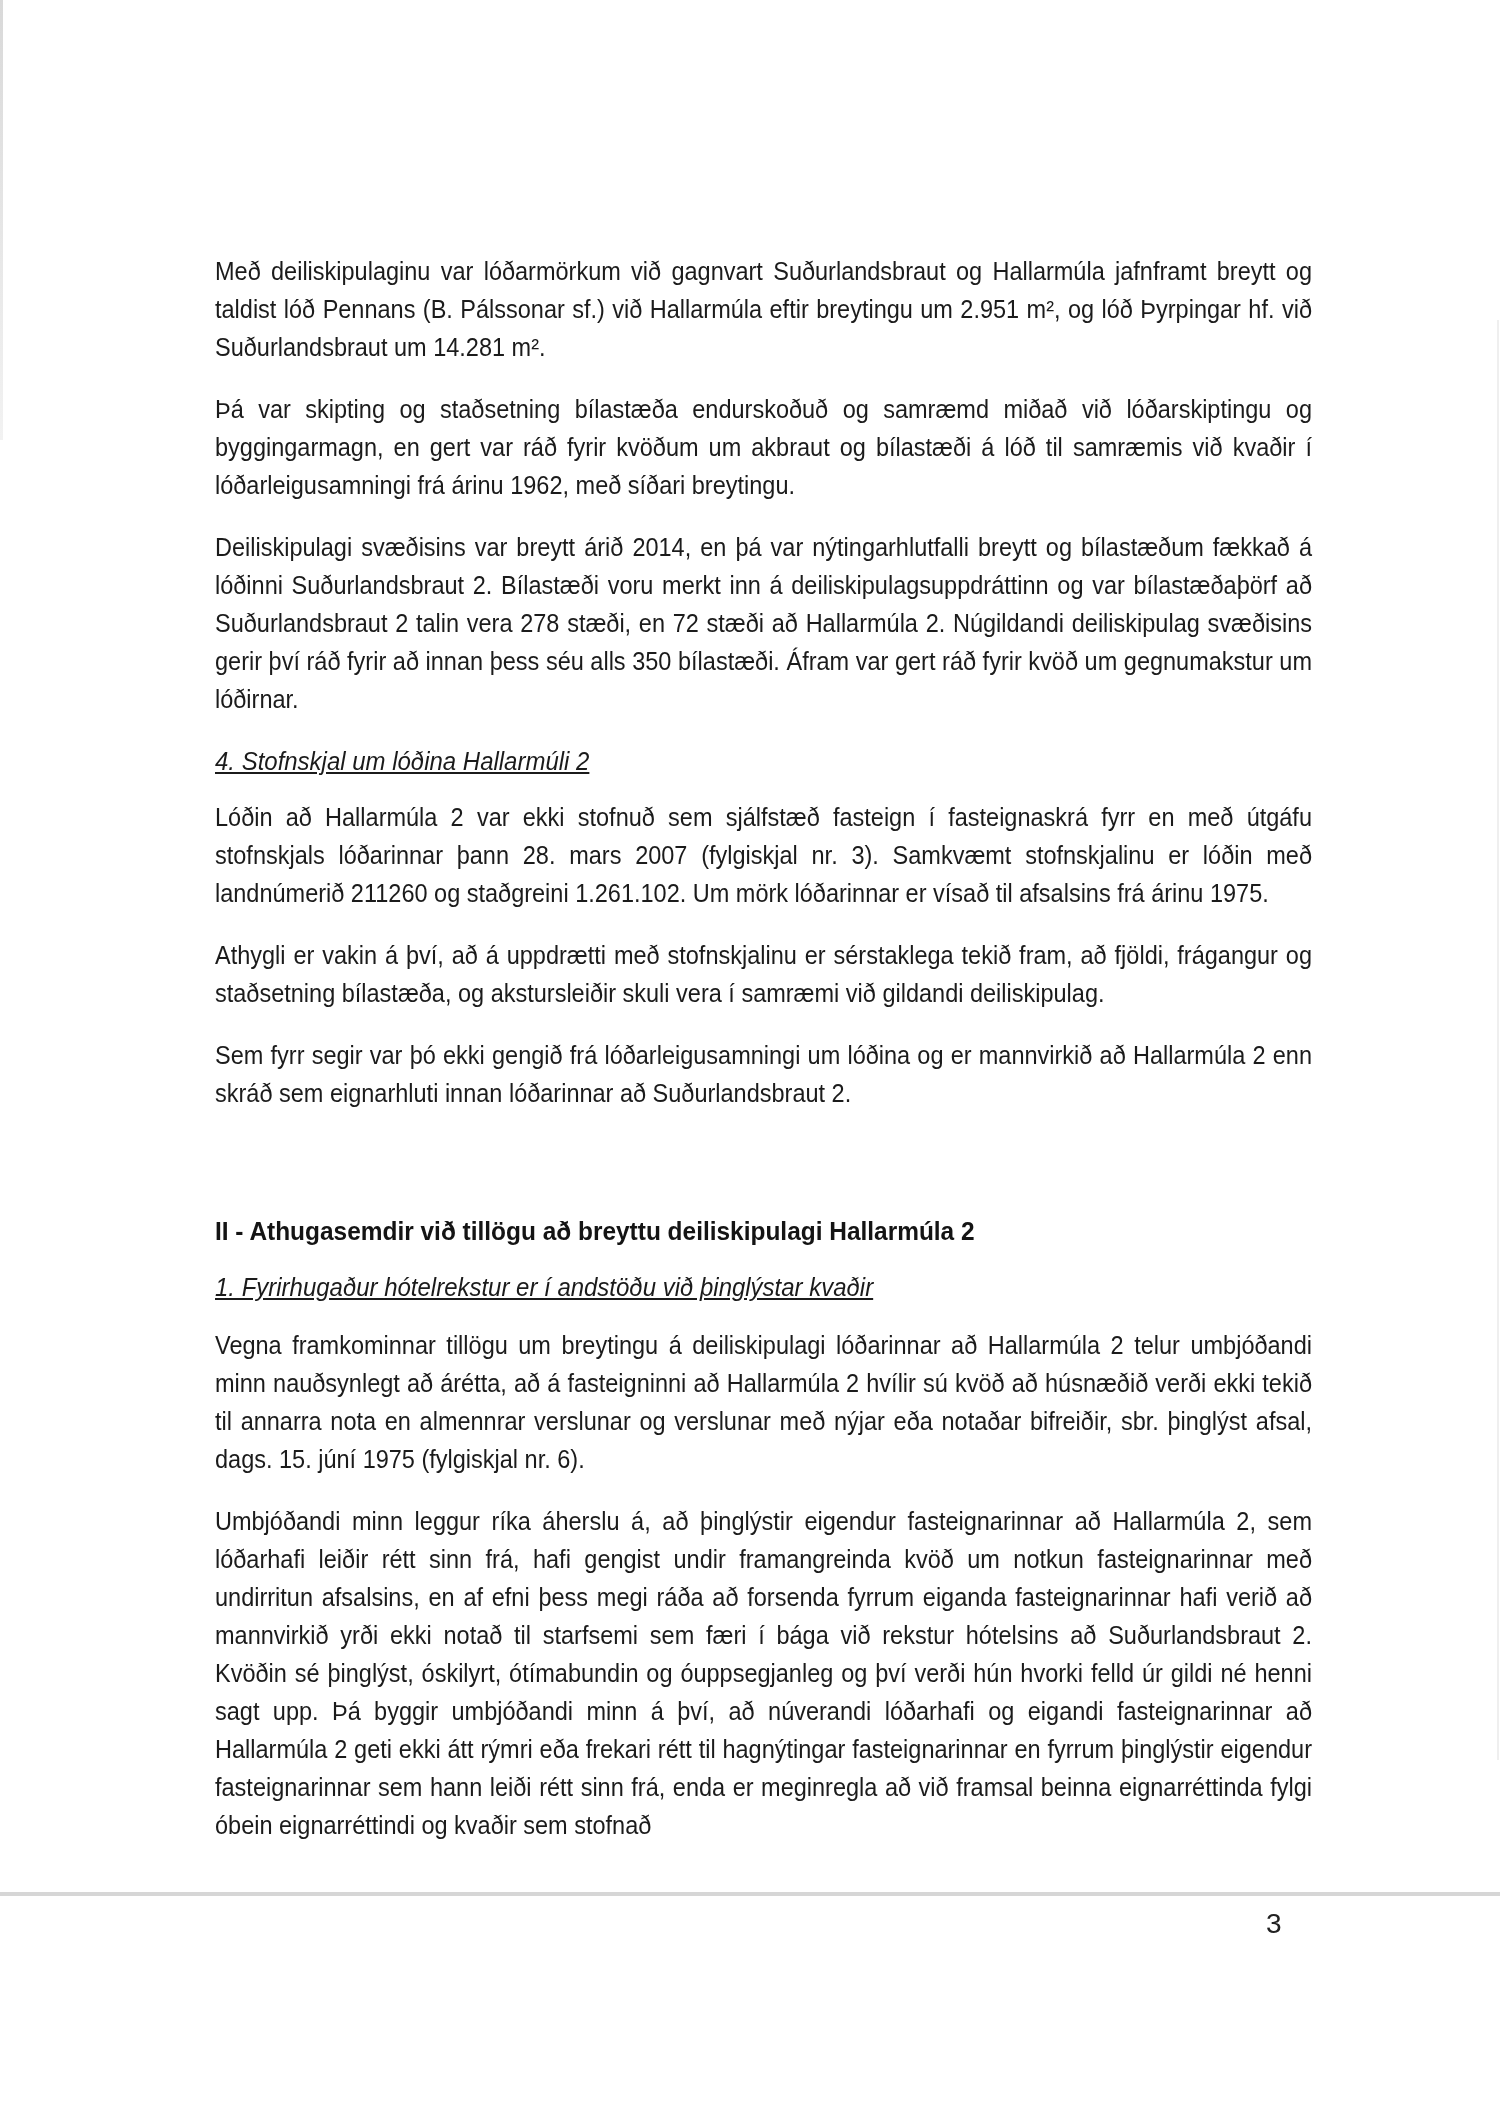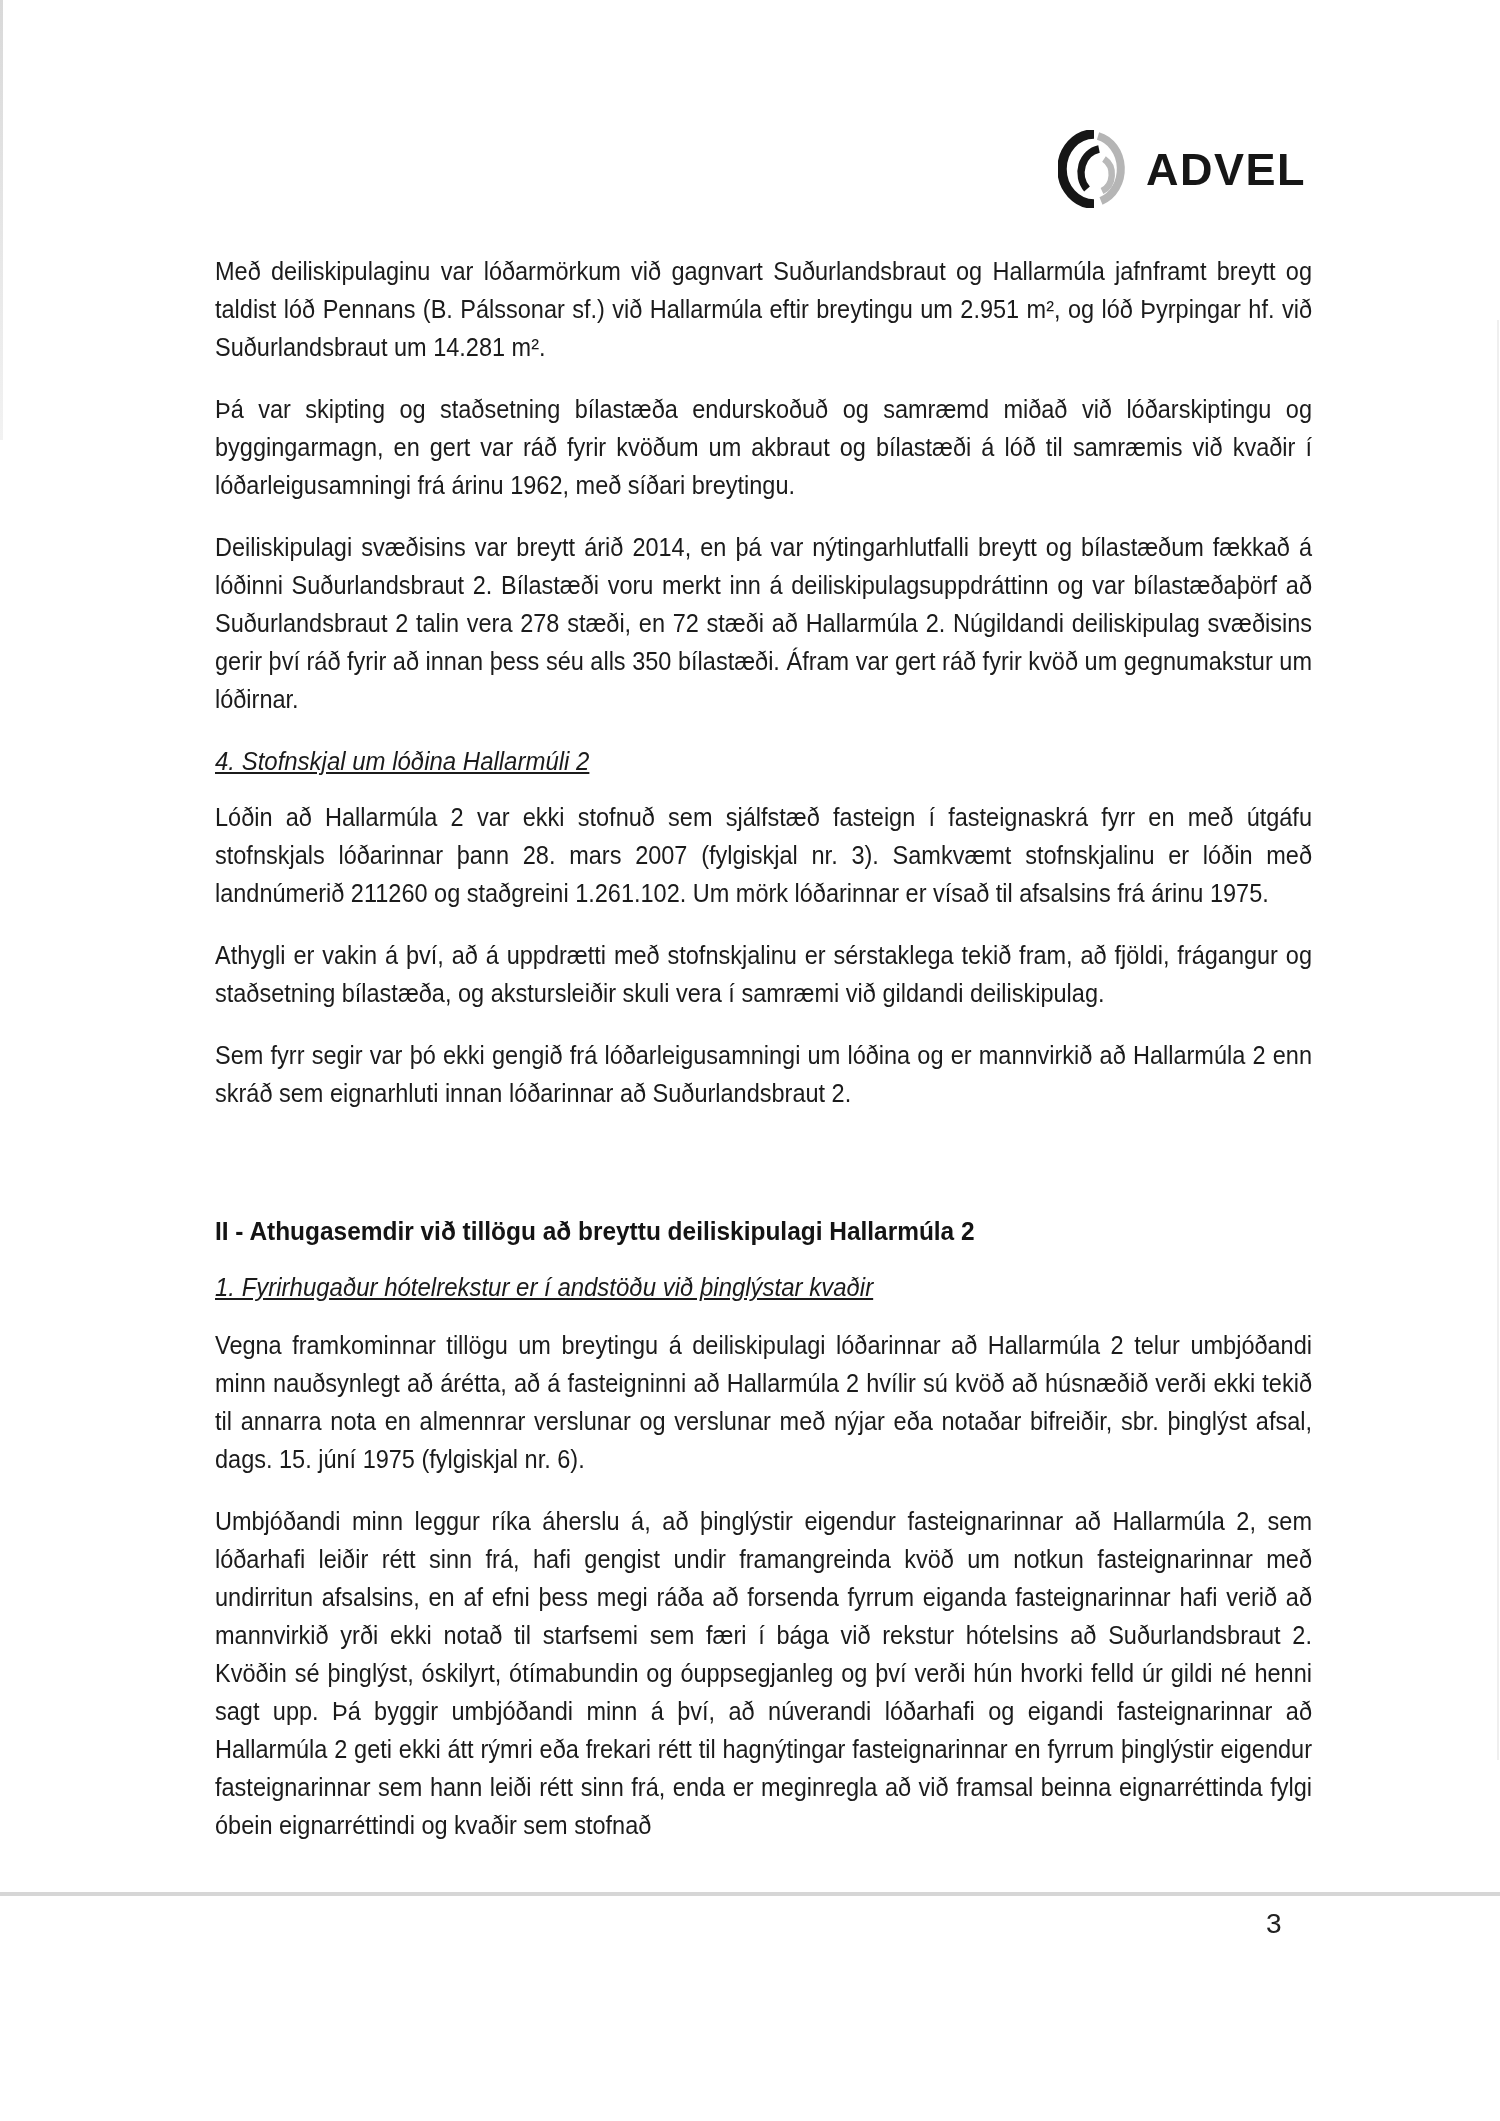--- a/index.html
+++ b/index.html
@@ -70,33 +70,20 @@
   }
 </style>
 </head>
 <body>
 
 <div class="page">
 
   <div class="artifact-left"></div>
   <div class="artifact-right"></div>
 
-  <div class="logo">
-    <svg class="logo-mark" viewBox="0 0 70 78" xmlns="http://www.w3.org/2000/svg" aria-hidden="true">
-
-      <path d="M 40 6 A 30 34 0 0 1 43 71" fill="none" stroke="#b5b5b5" stroke-width="8"></path>
-
-      <path d="M 46 29 A 16 18 0 0 1 44 61" fill="none" stroke="#b9b9b9" stroke-width="6.5"></path>
-
-      <path d="M 36 4 A 32 35 0 0 0 36 74" fill="none" stroke="#161616" stroke-width="9.5"></path>
-
-      <path d="M 41 19 A 22 24 0 0 0 29 59" fill="none" stroke="#161616" stroke-width="7.5"></path>
-    </svg>
-    <div class="logo-text">ADVEL</div>
-  </div>
 
   <div class="content">
     <p>Með deiliskipulaginu var lóðarmörkum við gagnvart Suðurlandsbraut og Hallarmúla jafnframt breytt og taldist lóð Pennans (B. Pálssonar sf.) við Hallarmúla eftir breytingu um 2.951 m², og lóð Þyrpingar hf. við Suðurlandsbraut um 14.281 m².</p>
     <p>Þá var skipting og staðsetning bílastæða endurskoðuð og samræmd miðað við lóðarskiptingu og byggingarmagn, en gert var ráð fyrir kvöðum um akbraut og bílastæði á lóð til samræmis við kvaðir í lóðarleigusamningi frá árinu 1962, með síðari breytingu.</p>
     <p>Deiliskipulagi svæðisins var breytt árið 2014, en þá var nýtingarhlutfalli breytt og bílastæðum fækkað á lóðinni Suðurlandsbraut 2. Bílastæði voru merkt inn á deiliskipulagsuppdráttinn og var bílastæðaþörf að Suðurlandsbraut 2 talin vera 278 stæði, en 72 stæði að Hallarmúla 2. Núgildandi deiliskipulag svæðisins gerir því ráð fyrir að innan þess séu alls 350 bílastæði. Áfram var gert ráð fyrir kvöð um gegnumakstur um lóðirnar.</p>
     <div class="h-underline">4. Stofnskjal um lóðina Hallarmúli 2</div>
     <p>Lóðin að Hallarmúla 2 var ekki stofnuð sem sjálfstæð fasteign í fasteignaskrá fyrr en með útgáfu stofnskjals lóðarinnar þann 28. mars 2007 (fylgiskjal nr. 3). Samkvæmt stofnskjalinu er lóðin með landnúmerið 211260 og staðgreini 1.261.102. Um mörk lóðarinnar er vísað til afsalsins frá árinu 1975.</p>
     <p>Athygli er vakin á því, að á uppdrætti með stofnskjalinu er sérstaklega tekið fram, að fjöldi, frágangur og staðsetning bílastæða, og akstursleiðir skuli vera í samræmi við gildandi deiliskipulag.</p>
     <p>Sem fyrr segir var þó ekki gengið frá lóðarleigusamningi um lóðina og er mannvirkið að Hallarmúla 2 enn skráð sem eignarhluti innan lóðarinnar að Suðurlandsbraut 2.</p>
     <div class="h-section">II - Athugasemdir við tillögu að breyttu deiliskipulagi Hallarmúla 2</div>

